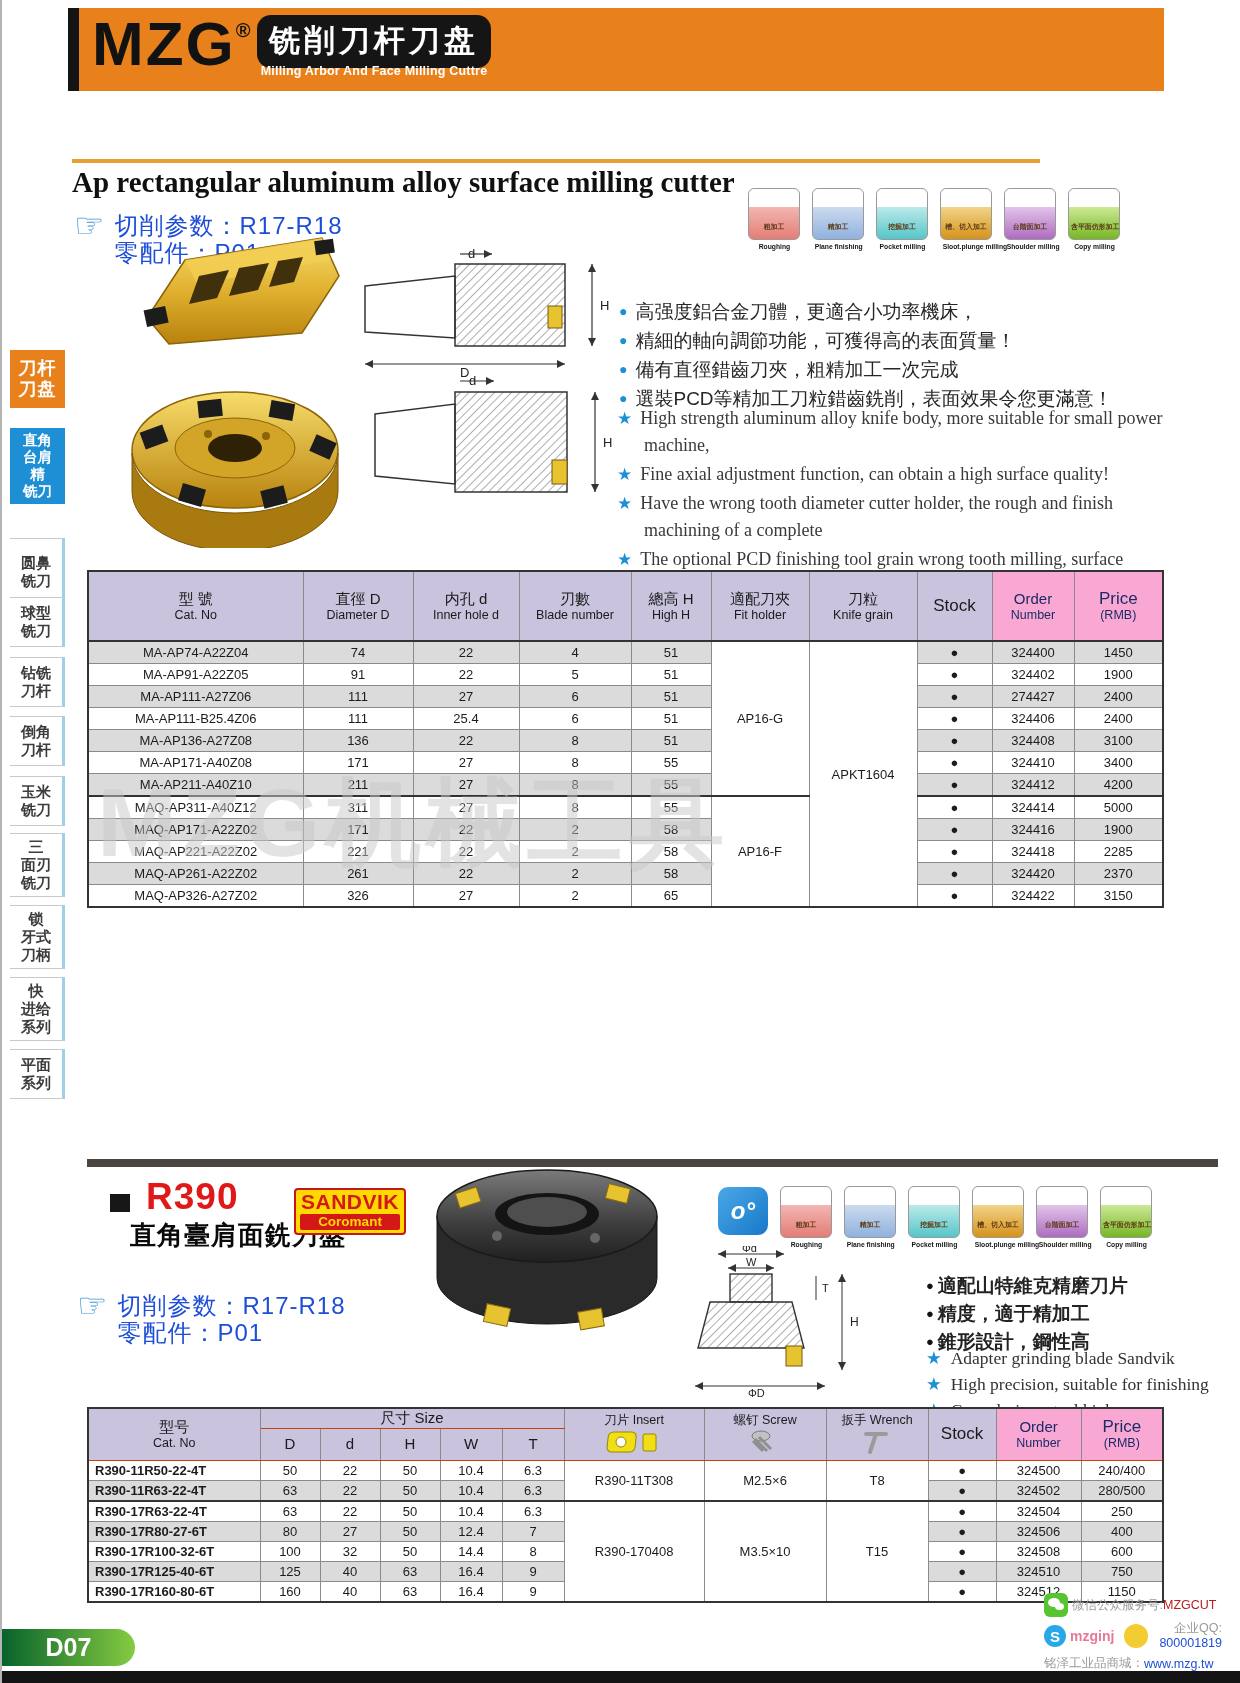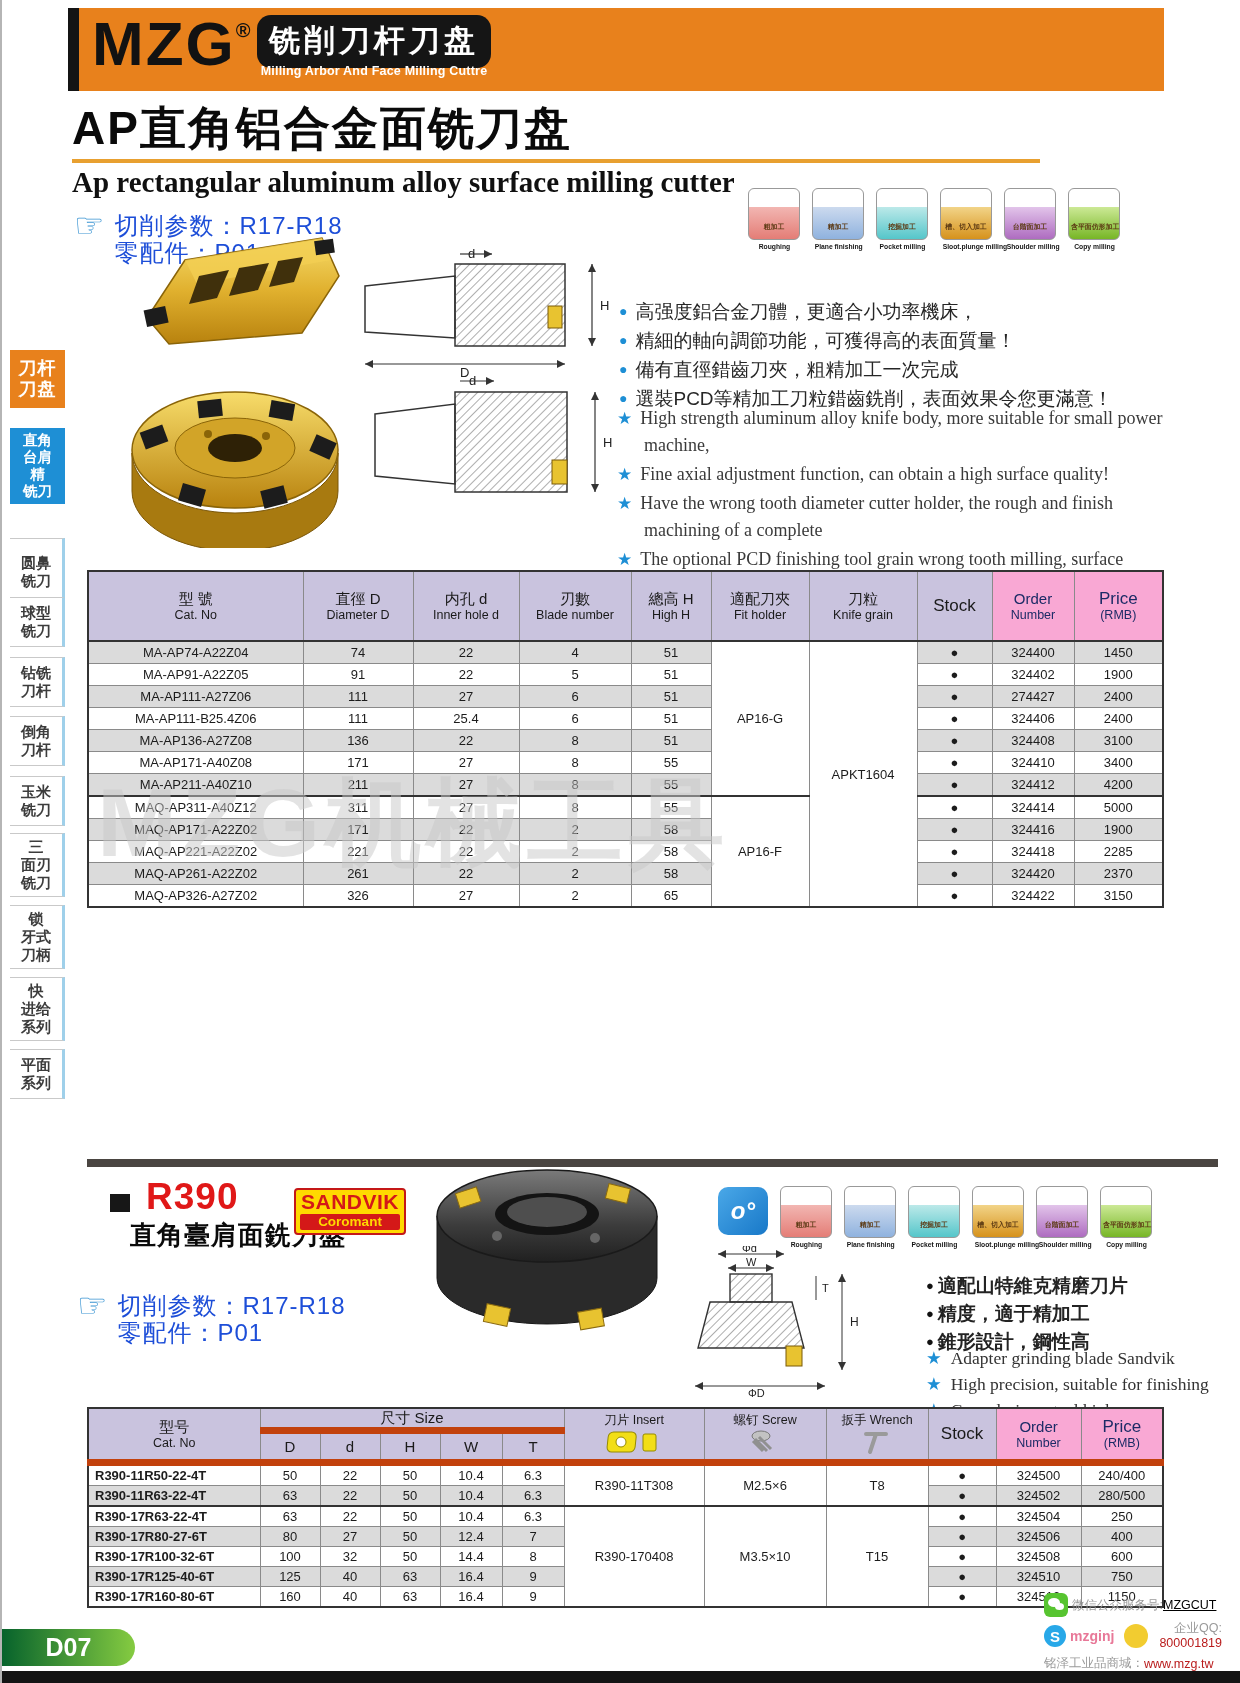--- a/index.html
+++ b/index.html
@@ -58,21 +58,21 @@
   .th-zh{font-size:15px;line-height:18px;}
   .th-en{font-size:12.5px;line-height:15px;}
   .th-big{font-size:17px;}
   #t1 td{height:21px;font-size:13px;color:#1c1c1c;}
   #t2 td{height:19px;font-size:13px;color:#1c1c1c;}
   tr.gray td{background:#DBDBDB;}
   td.span-cell{background:#fff !important;font-size:13px;}
   td.stock{font-size:9px;}
   tr.gsep td{border-top:2px solid #333;}
   #t1 thead tr{height:70px;} #t1 thead th{border-bottom:2px solid #333;}
-  #t2 .h1{height:20px;} #t2 .h2{height:32px;} #t2 thead th{border-bottom:7px solid #c2410c;}
+  #t2 .h1{height:20px;} #t2 .h2{height:32px;} #t2 thead th{border-bottom:1px solid #c2410c;}
   #t2 td.catno{font-weight:bold;text-align:left;padding-left:6px;}
   .hicon{display:block;margin:1px auto 0;}
 
   
   .wmark{left:95px;top:760px;font-size:96px;font-weight:bold;color:#c9c9c9;opacity:.5;
          letter-spacing:5px;white-space:nowrap;z-index:6;pointer-events:none;}
 
   
   .divider{left:85px;top:1159px;width:1131px;height:8px;background:#4A4541;}
   .sq{left:108px;top:1194px;width:20px;height:18px;background:#171717;}
@@ -89,22 +89,22 @@
   #r390-en-list{left:924px;top:1345px;font-family:"Liberation Serif",serif;}
   .r390-star{font-size:17.5px;color:#333;line-height:26px;white-space:nowrap;}
   .r390-star .ldot{color:#1E8FD5;margin-right:9px;}
 
   
   .d07{left:0;top:1629px;width:133px;height:37px;background:linear-gradient(90deg,#07632C,#85CB41);
        border-radius:0 19px 19px 0;color:#fff;font-size:25px;font-weight:bold;
        display:flex;align-items:center;justify-content:center;}
   .contact{left:1042px;top:1593px;width:178px;font-size:12.5px;color:#9a9a9a;}
   .crow{display:flex;align-items:center;margin-bottom:4px;}
-  .link{color:#000000;text-decoration:underline;}
-  .red{color:#b91c1c;}
+  .link{color:#b91c1c;}
+  .red{color:#1d4ed8;}
   .wx-ic{width:24px;height:24px;background:#57C430;border-radius:6px;margin-right:4px;position:relative;flex:none;}
   .wx-ic:before{content:"";position:absolute;left:4px;top:5px;width:12px;height:9px;background:#fff;border-radius:50%;}
   .wx-ic:after{content:"";position:absolute;left:11px;top:10px;width:9px;height:7px;background:#fff;border-radius:50%;}
   .sk-ic{width:22px;height:22px;background:#28A8E8;border-radius:50%;color:#fff;font-weight:bold;font-size:15px;
          display:flex;align-items:center;justify-content:center;margin-right:4px;flex:none;}
   .qq-ic{width:24px;height:24px;background:#F2CC30;border-radius:50%;margin:0 4px 0 10px;flex:none;}
   .skype-name{color:#E87898;font-weight:bold;font-size:14px;}
   .qq-col{line-height:15px;text-align:right;flex:1;}
   .botbar{left:0;top:1671px;width:1240px;height:12px;background:#141414;}
 
@@ -116,21 +116,20 @@
 <div class="page">
 
   <div class="abs hdr-black"></div>
   <div class="abs hdr-bar"></div>
   <div class="abs brand"><span>MZG</span><sup>®</sup></div>
   <div class="abs badge">
     <div class="badge-zh">铣削刀杆刀盘</div>
     <div class="badge-en">Milling Arbor And Face Milling Cuttre</div>
   </div>
 
-  <div class="abs title-zh">AP直角铝合金面铣刀盘</div>
   <div class="abs title-line"></div>
   <div class="abs title-en">Ap rectangular aluminum alloy surface milling cutter</div>
 
   <div class="abs params" style="left:72px;top:212px;">
     <span class="hand">☞</span>
     <div class="ptxt">
       <div>切削参数：R17-R18</div>
       <div>零配件：P01</div>
     </div>
   </div>

